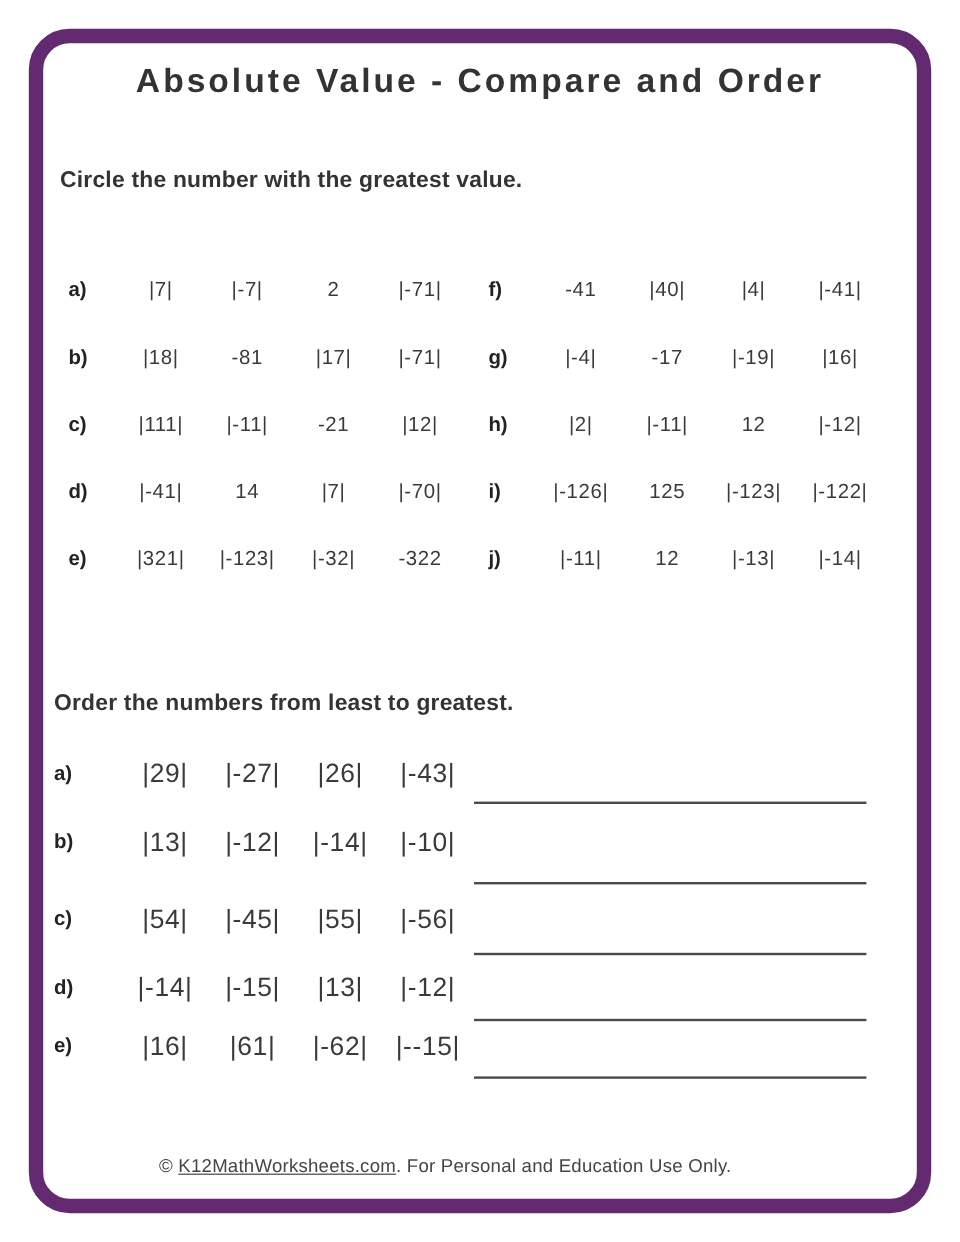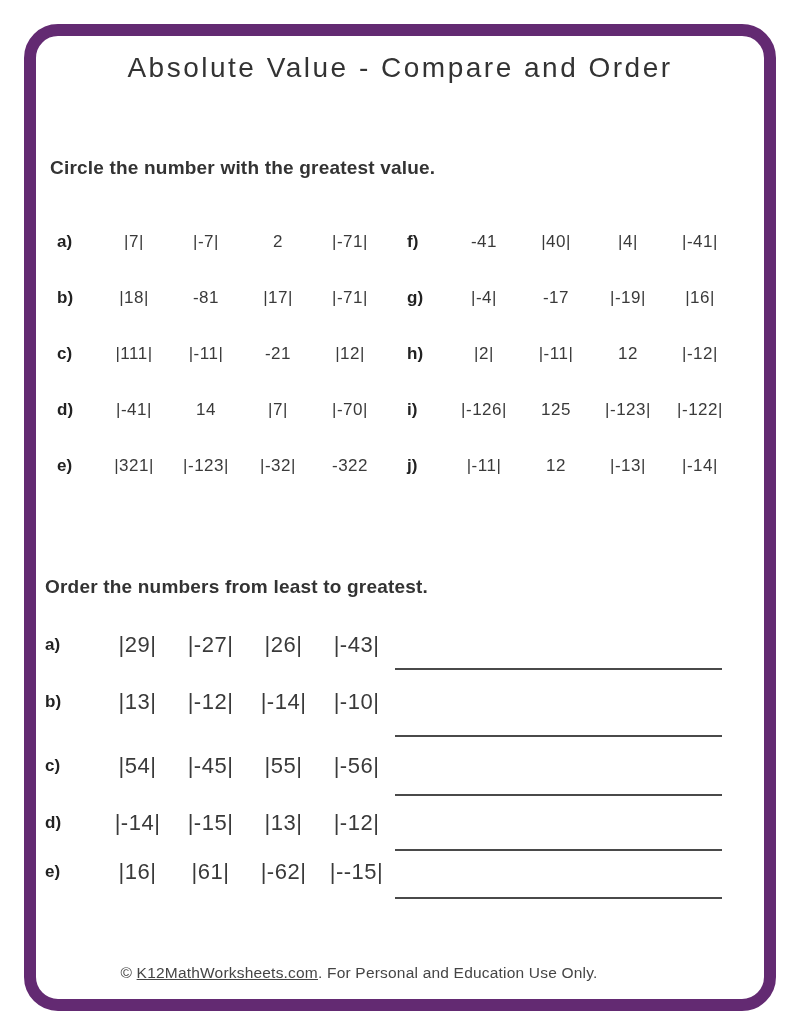--- a/index.html
+++ b/index.html
@@ -18,32 +18,32 @@
     border-radius:34px;
     box-sizing:border-box;
     background:#ffffff;
   }
   .title {
     position:absolute;
     top:52px; left:0;
     width:800px;
     text-align:center;
     font-size:28px;
-    font-weight:400;
+    font-weight:700;
     letter-spacing:2.5px;
     color:#333333;
   }
   .instr {
     position:absolute;
     font-size:19px;
     font-weight:700;
     color:#333333;
     letter-spacing:0.2px;
   }
-  #s1-instr { left:50px; top:157px; }
+  #s1-instr { left:50px; top:140px; }
   #s2-instr { left:45px; top:576px; }
 
   .qtable {
     position:absolute;
     display:grid;
     grid-auto-rows:56px;
     grid-template-columns:48px 72px 72px 72px 72px;
     align-items:center;
   }
   #s1-left  { left:50px;  top:214px; }
@@ -87,21 +87,21 @@
     border-bottom:2px solid #4a4a4a;
   }
   .r1 .ansline { top:40px; }
   .r2 .ansline { top:50px; }
   .r3 .ansline { top:45px; }
   .r4 .ansline { top:43px; }
   .r5 .ansline { top:42px; }
 
   .footer {
     position:absolute;
-    top:964px; left:0;
+    top:964px; left:12px;
     width:718px;
     text-align:center;
     font-size:15.5px;
     color:#454545;
     letter-spacing:0.2px;
   }
   .footer a, .footer .link {
     color:#454545;
     text-decoration:underline;
     cursor:pointer;

